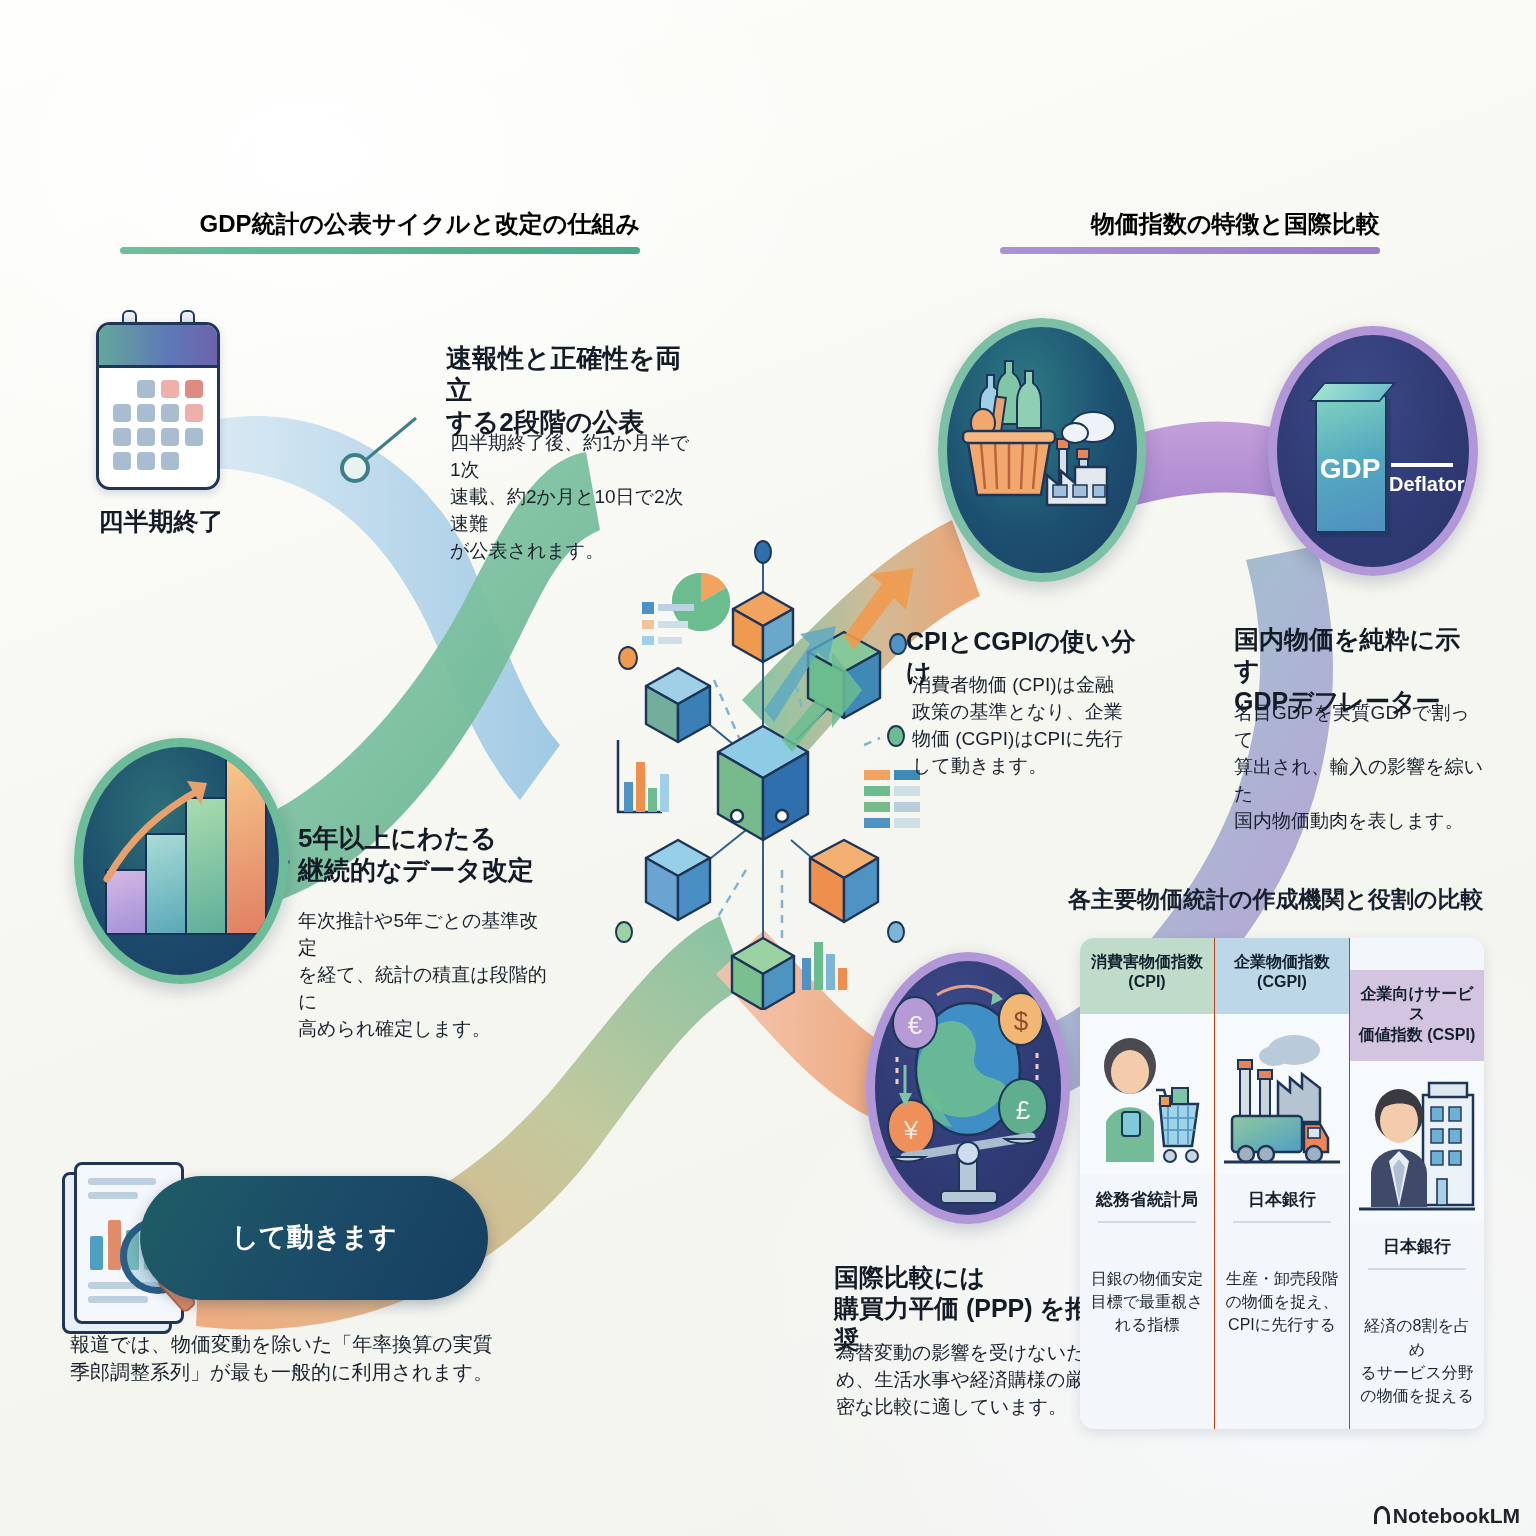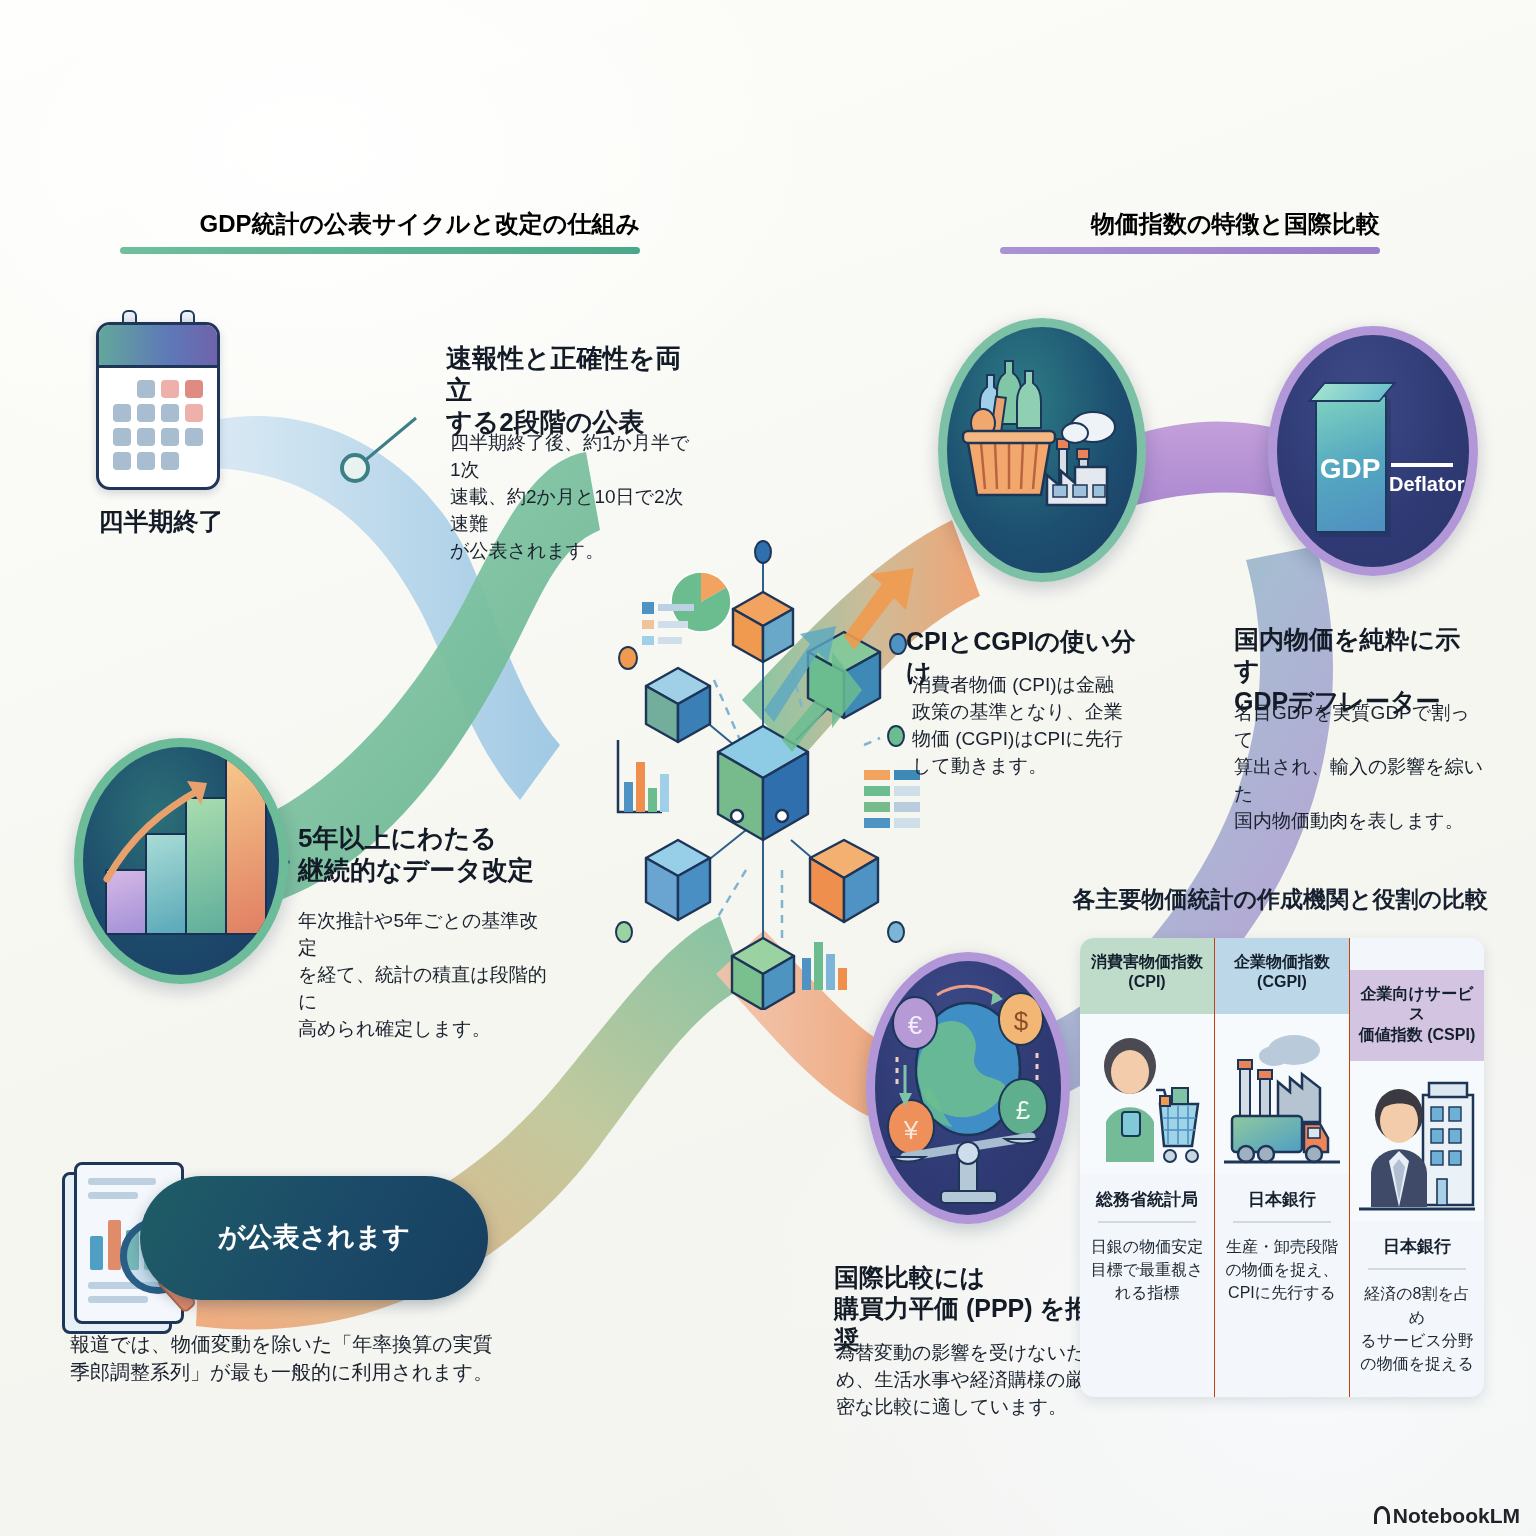--- a/index.html
+++ b/index.html
@@ -120,21 +120,21 @@
   .docs .sheet{position:absolute;border:3px solid #1f3658;border-radius:8px;background:#f4f8fc;}
   .docs .line{position:absolute;height:7px;border-radius:3px;background:#bdd0e0;}
   .docs .cbar{position:absolute;bottom:0;border-radius:2px;}
   .mag{position:absolute;left:58px;top:60px;width:62px;height:62px;border-radius:50%;
     border:7px solid #2a5e86;background:rgba(150,200,225,.45);}
   .mag-h{position:absolute;left:106px;top:112px;width:13px;height:40px;border-radius:6px;
     background:#e08b6a;transform:rotate(-42deg);border:2px solid #b2674d;}
 
   
   .cmp-title{
-    position:absolute;left:1068px;top:884px;width:420px;text-align:right;
+    position:absolute;left:1068px;top:884px;width:420px;text-align:left;
     font-size:23px;font-weight:700;color:#16202e;
   }
   .cmp{
     position:absolute;left:1080px;top:938px;width:404px;
     background:#f3f7fb;border-radius:14px;
     box-shadow:0 4px 14px rgba(30,50,80,.13);
     overflow:hidden;
     display:flex;
   }
   .cmp-col{flex:1;display:flex;flex-direction:column;min-width:0;}
@@ -144,21 +144,21 @@
     color:#14202d;line-height:1.28;min-height:76px;box-sizing:border-box;
   }
   .cmp-col:nth-child(1) .cmp-head{background:#bfdccb;}
   .cmp-col:nth-child(2) .cmp-head{background:#bcd8e8;}
   .cmp-col:nth-child(3) .cmp-head{background:#d3c4e2;margin-top:32px;}
   .cmp-ico{height:152px;display:flex;align-items:flex-end;justify-content:center;
     padding-bottom:8px;background:#f7fafc;}
   .cmp-org{text-align:center;font-size:17px;font-weight:700;color:#16202e;padding:14px 2px 10px;}
   .cmp-sep{height:2px;background:#cfdae3;margin:0 18px;}
   .cmp-desc{text-align:center;font-size:16px;color:#1b2430;line-height:1.45;
-    padding:12px 8px 22px;}
+    padding:12px 8px 22px;margin-top:32px;}
 
   .wm{
     position:absolute;right:16px;bottom:8px;display:flex;align-items:flex-start;gap:0;
     font-size:21px;font-weight:700;color:#20242a;
   }
 </style>
 </head>
 <body>
 
 <div class="paper-bg"></div>
@@ -294,21 +294,21 @@
     <div class="cbar" style="left:64px;top:72px;width:13px;height:40px;background:#5fae9b;"></div>
     <div class="cbar" style="left:82px;top:56px;width:13px;height:56px;background:#7fc2b0;"></div>
     <div class="line" style="left:26px;top:124px;width:74px;"></div>
     <div class="line" style="left:26px;top:138px;width:60px;"></div>
     <div class="mag"></div>
     <div class="mag-h"></div>
   </div>
 
   <div class="pill">
     <div class="pill-txt">
-      <div>が公表されます</div>
+      <div>して動きます</div>
     </div>
   </div>
   <div class="node-body" style="left:70px;top:1330px;width:430px;font-size:20px;">報道では、物価変動を除いた「年率換算の実質<br>季郎調整系列」が最も一般的に利用されます。</div>
 
   <svg style="position:absolute;left:596px;top:540px;width:340px;height:470px;" viewBox="0 0 340 470">
     <g stroke="#1d3557" stroke-width="2.4" stroke-linejoin="round">
 
       <g stroke="#2d5f8a" stroke-width="2">
         <path d="M167,18 L167,60" fill="none"></path>
         <path d="M167,120 L167,195" fill="none"></path>

